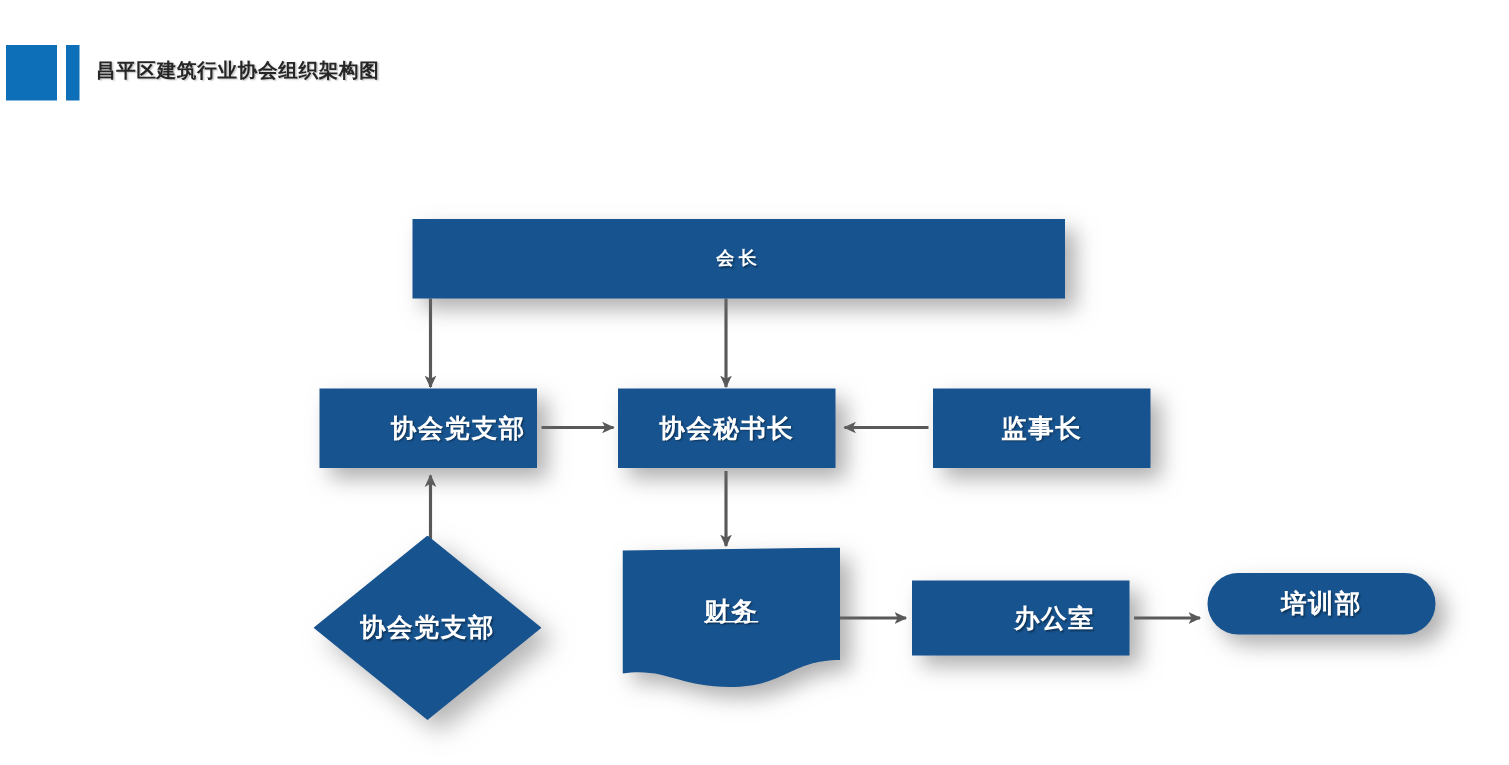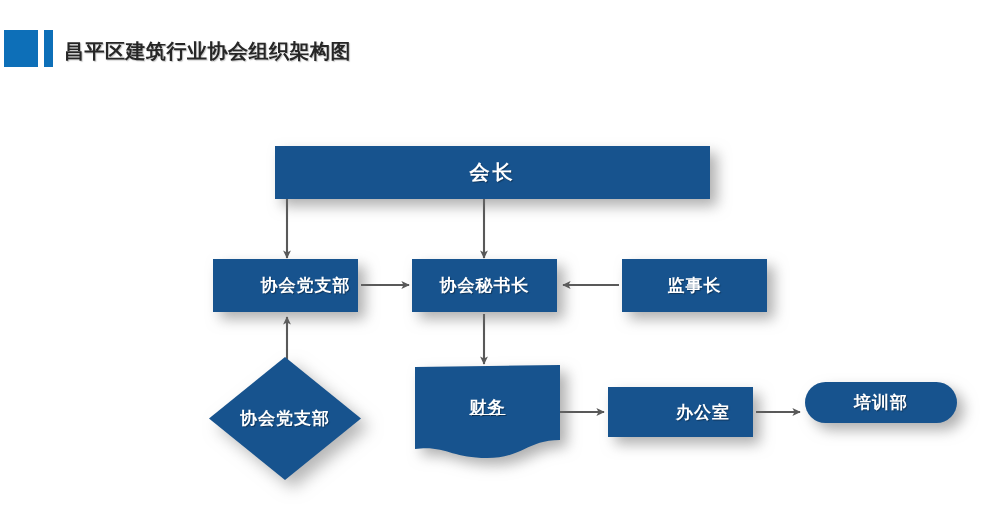--- a/index.html
+++ b/index.html
@@ -37,21 +37,21 @@
     left: 44px;
     top: 30px;
     width: 9px;
     height: 37px;
     background: #0D6FB8;
   }
   #page-title {
     position: absolute;
     left: 64px;
     top: 38px;
-    font-size: 20px;
+    font-size: 13px;
     font-weight: bold;
     color: #262626;
     letter-spacing: 0.5px;
     white-space: nowrap;
     text-shadow: 1px 1px 1px rgba(150,150,150,0.55);
   }
 
   
   #diagram {
     position: absolute;
@@ -74,21 +74,21 @@
     font-weight: bold;
     letter-spacing: 1px;
     filter: drop-shadow(7px 7px 7px rgba(110,110,110,0.55));
   }
   .node .label {
     text-shadow: 1px 1px 1px rgba(0,0,0,0.35);
     position: relative;
     z-index: 3;
   }
 
-  .node-chairman { font-size: 20px; letter-spacing: 3px; }
+  .node-chairman { font-size: 12px; letter-spacing: 3px; }
 
   
   .node-diamond {
     background: transparent;
     filter: drop-shadow(8px 8px 8px rgba(110,110,110,0.5));
   }
   .node-diamond .diamond-bg {
     position: absolute;
     left: 0; top: 0; right: 0; bottom: 0;
     background: #17538E;

